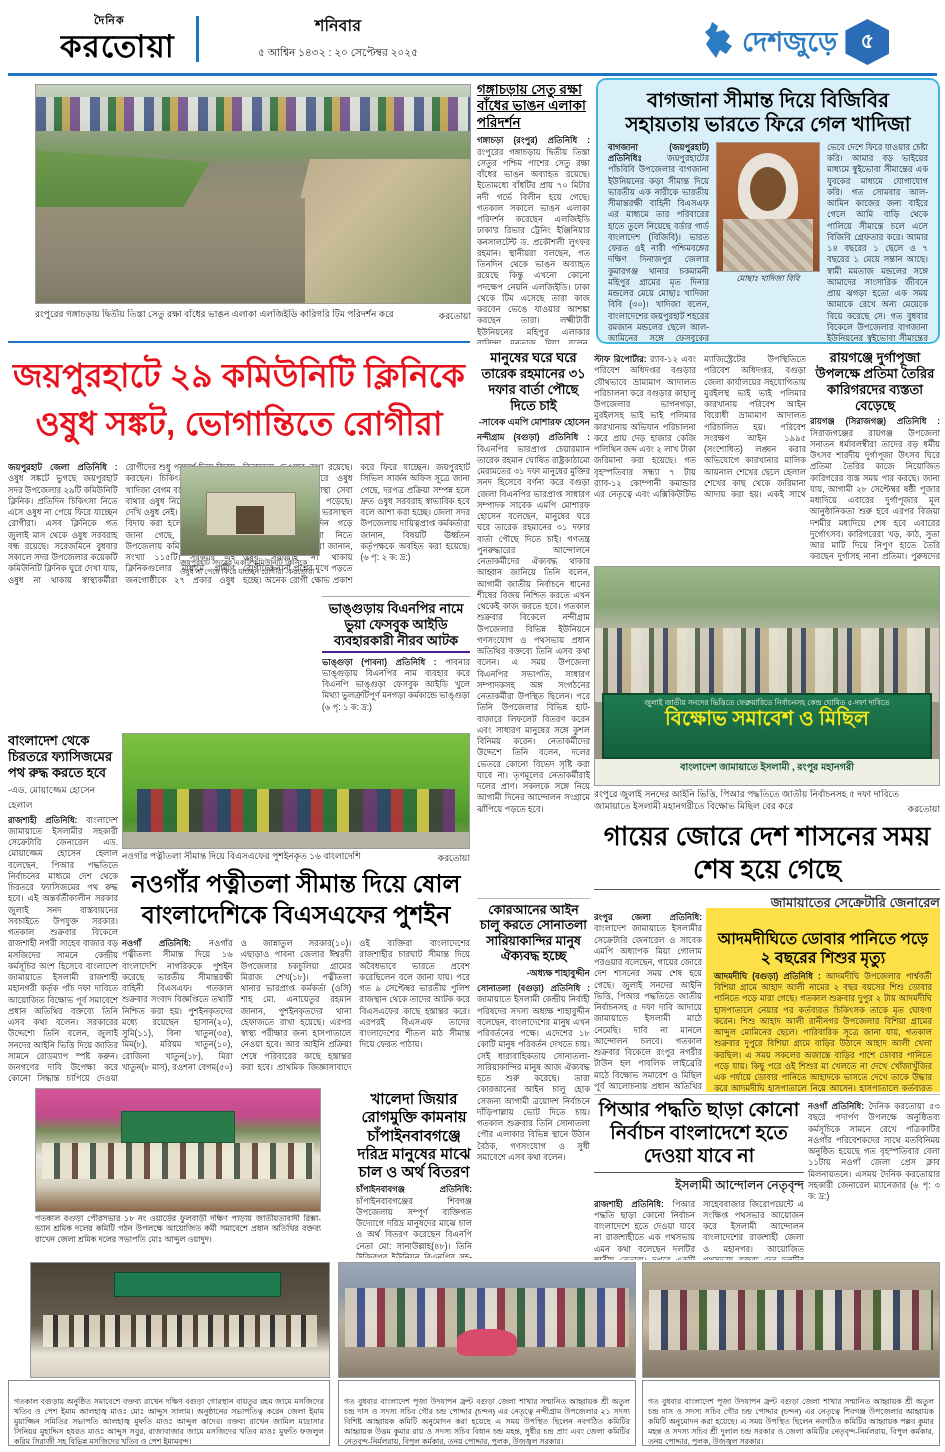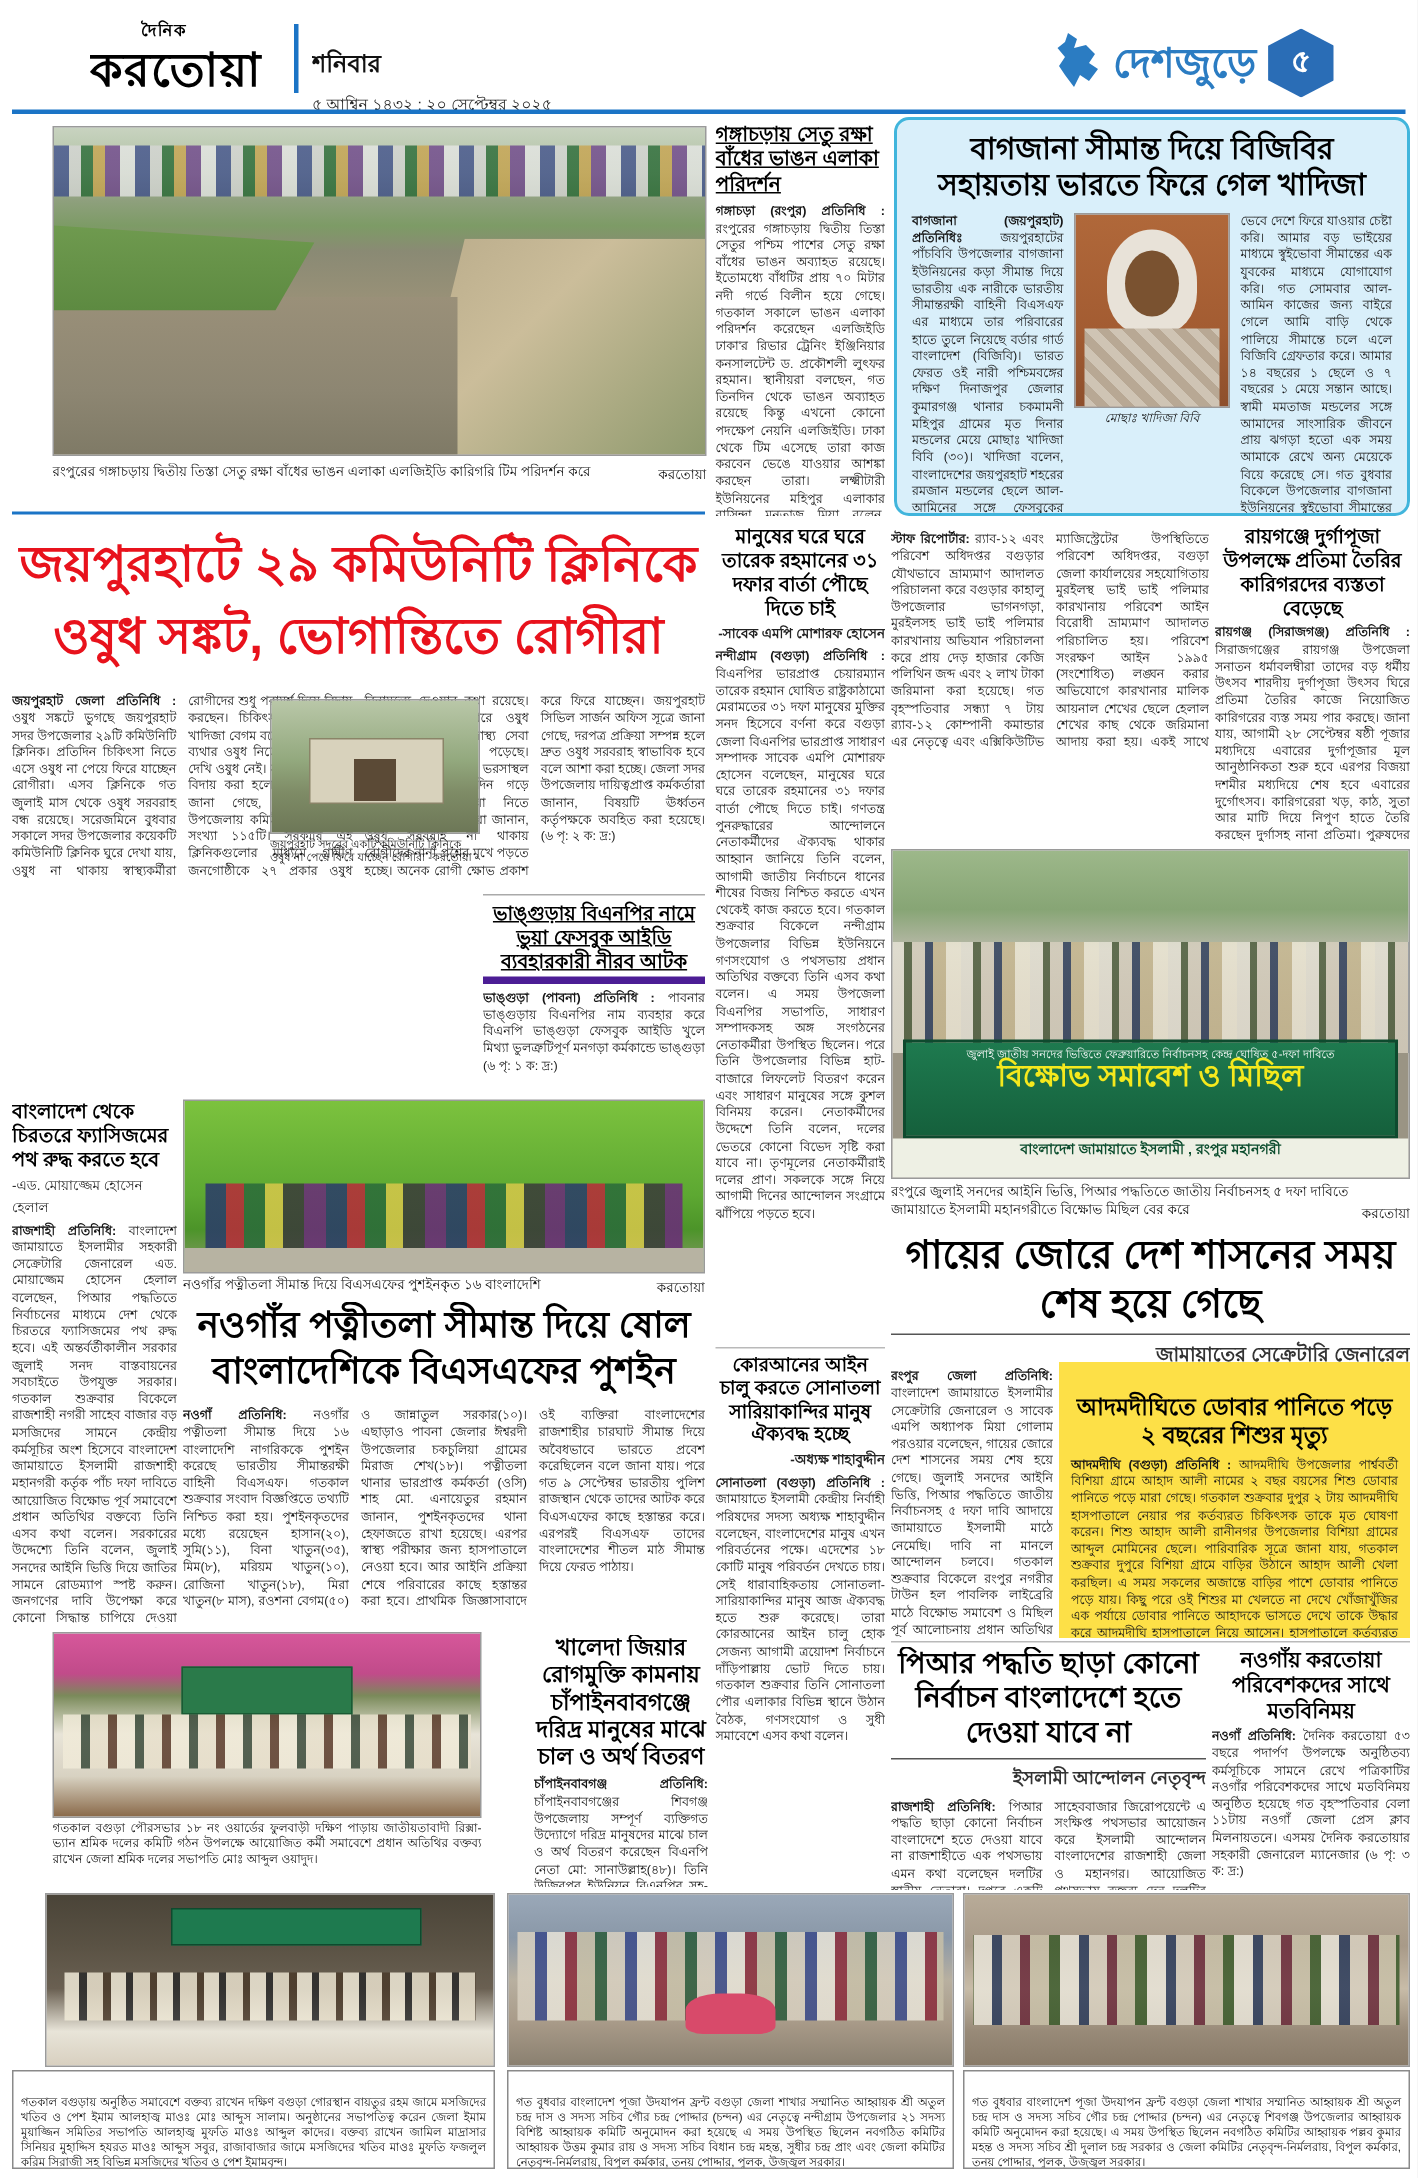--- a/index.html
+++ b/index.html
@@ -26,34 +26,34 @@
   .bluebox{background:#d9effa;border:2px solid #41b5dc;border-radius:10px;padding:8px 10px;}
   .creambox{background:#fde047;padding:22px 8px;}
   .cols2{column-count:2;column-gap:8px;}
   .cols3{column-count:3;column-gap:8px;}
   .cols4{column-count:4;column-gap:8px;}
   .subhead-row{border-top:1.5px solid #555;margin-top:4px;padding-top:3px;text-align:right;font-size:13px;font-weight:bold;color:#333;}
   .endcapbox{border:1px solid #8a8a8a;padding:16px 5px;font-size:7.7px;line-height:1.3;text-align:justify;color:#111;}
   .banner-line1{font-size:7.5px;color:#fff;text-align:center;line-height:1.2;padding-top:3px;}
   .banner-line2{font-size:20px;font-weight:900;color:#f5e91d;text-align:center;line-height:1.15;}
   .banner-line3{font-size:9.5px;font-weight:bold;color:#0c4d2e;text-align:center;background:#eef0e4;line-height:1.7;}
-  .redline{border-bottom:5px solid #4c1d95;text-decoration:underline;}
+  .redline{border-bottom:2px solid #4c1d95;}
   .portrait-cap{font-size:8px;font-style:italic;text-align:center;color:#111;}
 </style>
 </head>
 <body>
 
 <div class="page">
 
   <div class="abs" style="left:60px;top:12px;width:140px;height:56px;">
     <div class="masthead-top">দৈনিক</div>
     <div class="masthead-main">করতোয়া</div>
   </div>
   <div class="abs rule-blue" style="left:196px;top:16px;width:3px;height:46px;"></div>
-  <div class="abs" style="left:208px;top:30px;width:260px;height:56px;">
+  <div class="abs" style="left:208px;top:13px;width:260px;height:56px;text-align:center;">
     <div class="day">শনিবার</div>
     <div class="date">৫ আশ্বিন ১৪৩২ : ২০ সেপ্টেম্বর ২০২৫</div>
   </div>
   <div class="abs" style="left:702px;top:16px;width:238px;height:52px;display:flex;align-items:center;gap:8px;">
     <span style="display:inline-block;">
       <svg width="32" height="40" viewBox="0 0 32 40">
           <path d="M10 2 L16 6 L14 12 L22 10 L28 16 L24 22 L30 26 L24 34 L18 30 L14 38 L8 30 L4 24 L8 18 L3 12 L8 8 Z" fill="#2b7cc2"></path>
         </svg>
     </span>
     <span class="section-title">দেশজুড়ে</span>
@@ -167,21 +167,20 @@
 
   <div class="abs" style="left:594px;top:1098px;width:210px;height:162px;">
     <div class="hl" style="font-size:19px;">পিআর পদ্ধতি ছাড়া কোনো নির্বাচন বাংলাদেশে হতে দেওয়া যাবে না</div>
     <div class="subhead-row" style="font-size:12px;">ইসলামী আন্দোলন নেতৃবৃন্দ</div>
     <div class="cols2" style="margin-top:3px;height:74px;">
       <p class="body"><b>রাজশাহী প্রতিনিধি:</b> <span>পিআর পদ্ধতি ছাড়া কোনো নির্বাচন বাংলাদেশে হতে দেওয়া যাবে না রাজশাহীতে এক পথসভায় এমন কথা বলেছেন দলটির স্থানীয় নেতারা। দুপুরে একটি সাহেববাজার জিরোপয়েন্টে এ সংক্ষিপ্ত পথসভার আয়োজন করে ইসলামী আন্দোলন বাংলাদেশের রাজশাহী জেলা ও মহানগর। আয়োজিত পথসভায় বক্তব্য দেন দলটির মাওলানা মুরশিদ আলম ফারুকী, হোসাইন আহমদ, (৬ পৃ: ১ ক: দ্র:)</span></p>
     </div>
   </div>
 
   <div class="abs" style="left:808px;top:1098px;width:132px;height:162px;">
-    <div class="hl" style="font-size:14px;">নওগাঁয় করতোয়া পরিবেশকদের সাথে মতবিনিময়</div>
     <p class="body" style="margin-top:3px;"><b>নওগাঁ প্রতিনিধি:</b> <span>দৈনিক করতোয়া ৫৩ বছরে পদার্পণ উপলক্ষে অনুষ্ঠিতব্য কর্মসূচিকে সামনে রেখে পত্রিকাটির নওগাঁর পরিবেশকদের সাথে মতবিনিময় অনুষ্ঠিত হয়েছে গত বৃহস্পতিবার বেলা ১১টায় নওগাঁ জেলা প্রেস ক্লাব মিলনায়তনে। এসময় দৈনিক করতোয়ার সহকারী জেনারেল ম্যানেজার (৬ পৃ: ৩ ক: দ্র:)</span></p>
   </div>
 
   <div class="abs" style="left:8px;top:733px;width:110px;height:352px;">
     <div class="hl-left" style="font-size:13px;">বাংলাদেশ থেকে চিরতরে ফ্যাসিজমের পথ রুদ্ধ করতে হবে</div>
     <div class="kicker" style="text-align:left;font-weight:normal;">-এড. মোয়াজ্জেম হোসেন হেলাল</div>
     <p class="body"><b>রাজশাহী প্রতিনিধি:</b> <span>বাংলাদেশ জামায়াতে ইসলামীর সহকারী সেক্রেটারি জেনারেল এড. মোয়াজ্জেম হোসেন হেলাল বলেছেন, পিআর পদ্ধতিতে নির্বাচনের মাধ্যমে দেশ থেকে চিরতরে ফ্যাসিজমের পথ রুদ্ধ হবে। এই অন্তর্বর্তীকালীন সরকার জুলাই সনদ বাস্তবায়নের সবচাইতে উপযুক্ত সরকার। গতকাল শুক্রবার বিকেলে রাজশাহী নগরী সাহেব বাজার বড় মসজিদের সামনে কেন্দ্রীয় কর্মসূচির অংশ হিসেবে বাংলাদেশ জামায়াতে ইসলামী রাজশাহী মহানগরী কর্তৃক পাঁচ দফা দাবিতে আয়োজিত বিক্ষোভ পূর্ব সমাবেশে প্রধান অতিথির বক্তব্যে তিনি এসব কথা বলেন। সরকারের উদ্দেশ্যে তিনি বলেন, জুলাই সনদের আইনি ভিত্তি দিয়ে জাতির সামনে রোডম্যাপ স্পষ্ট করুন। জনগণের দাবি উপেক্ষা করে কোনো সিদ্ধান্ত চাপিয়ে দেওয়া যাবে না। সমাবেশ শেষে নগরীতে একটি বিশাল বিক্ষোভ মিছিল বের হয়ে প্রধান প্রধান সড়ক প্রদক্ষিণ করে।</span></p>
   </div>
 
   <div class="abs photo" style="left:122px;top:733px;width:348px;height:116px;background:linear-gradient(180deg,#7cc23e 0%,#5da832 55%,#4c9429 75%,#8a9a6a 100%);">

